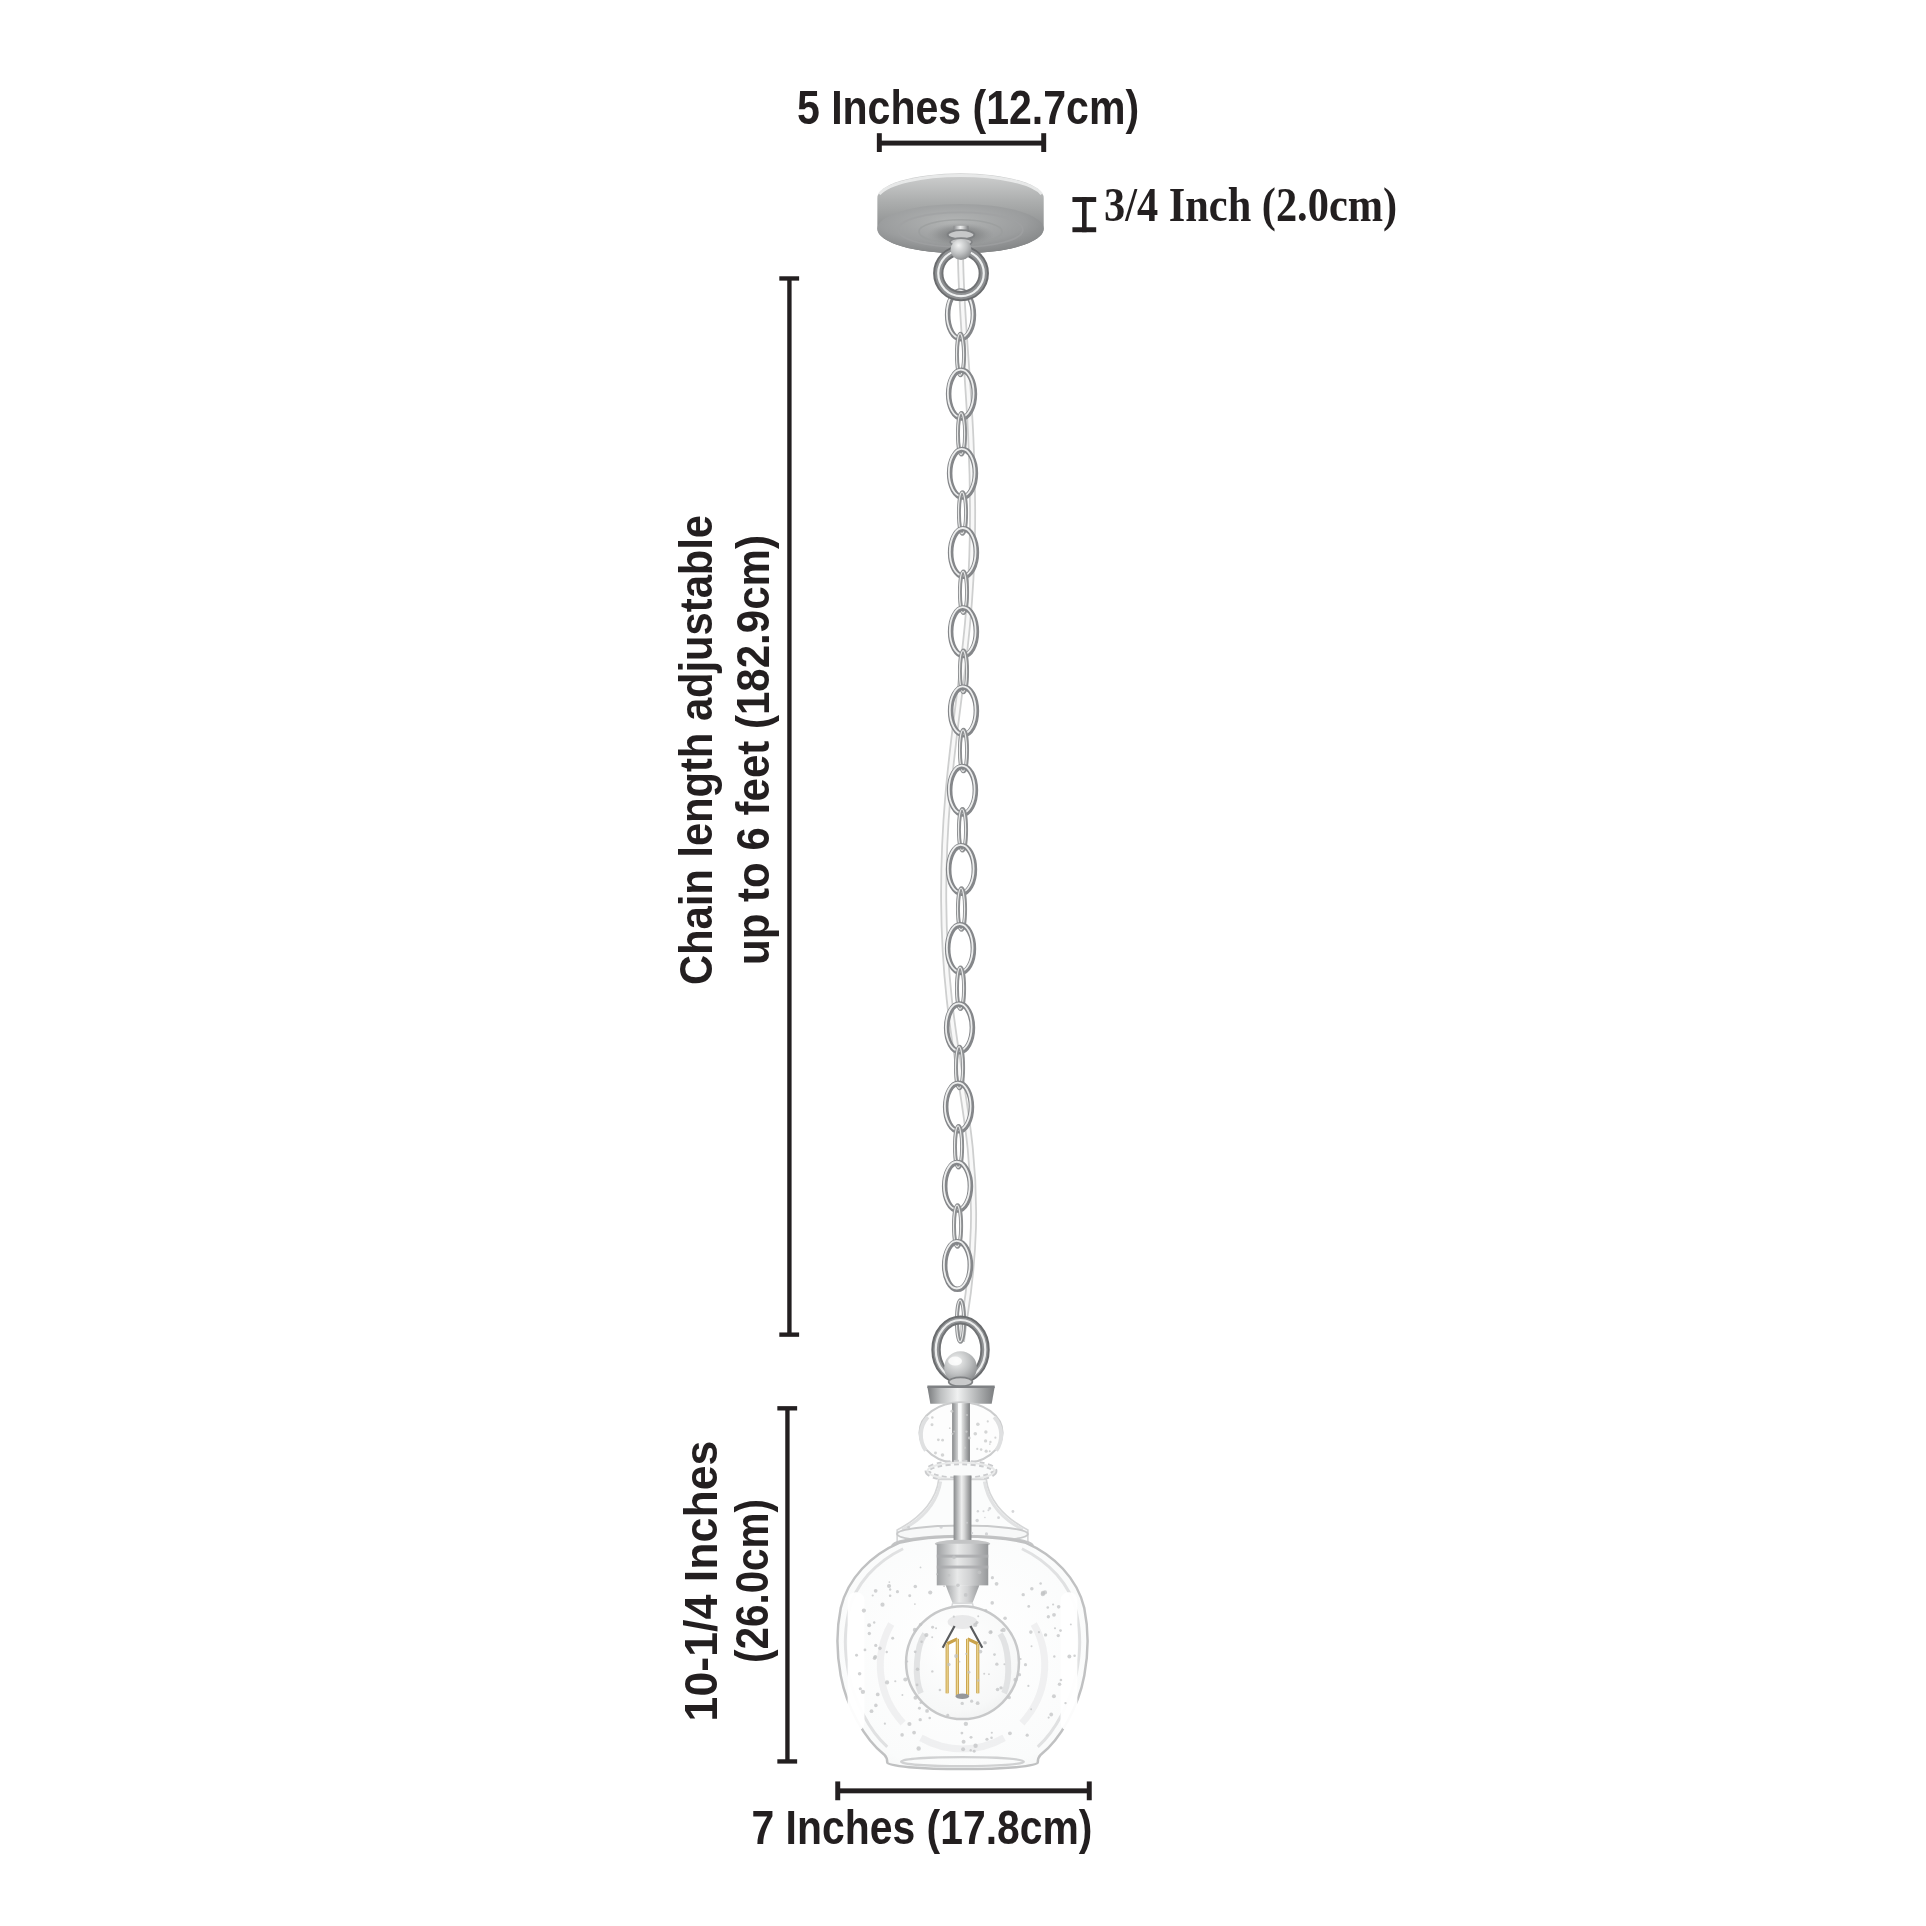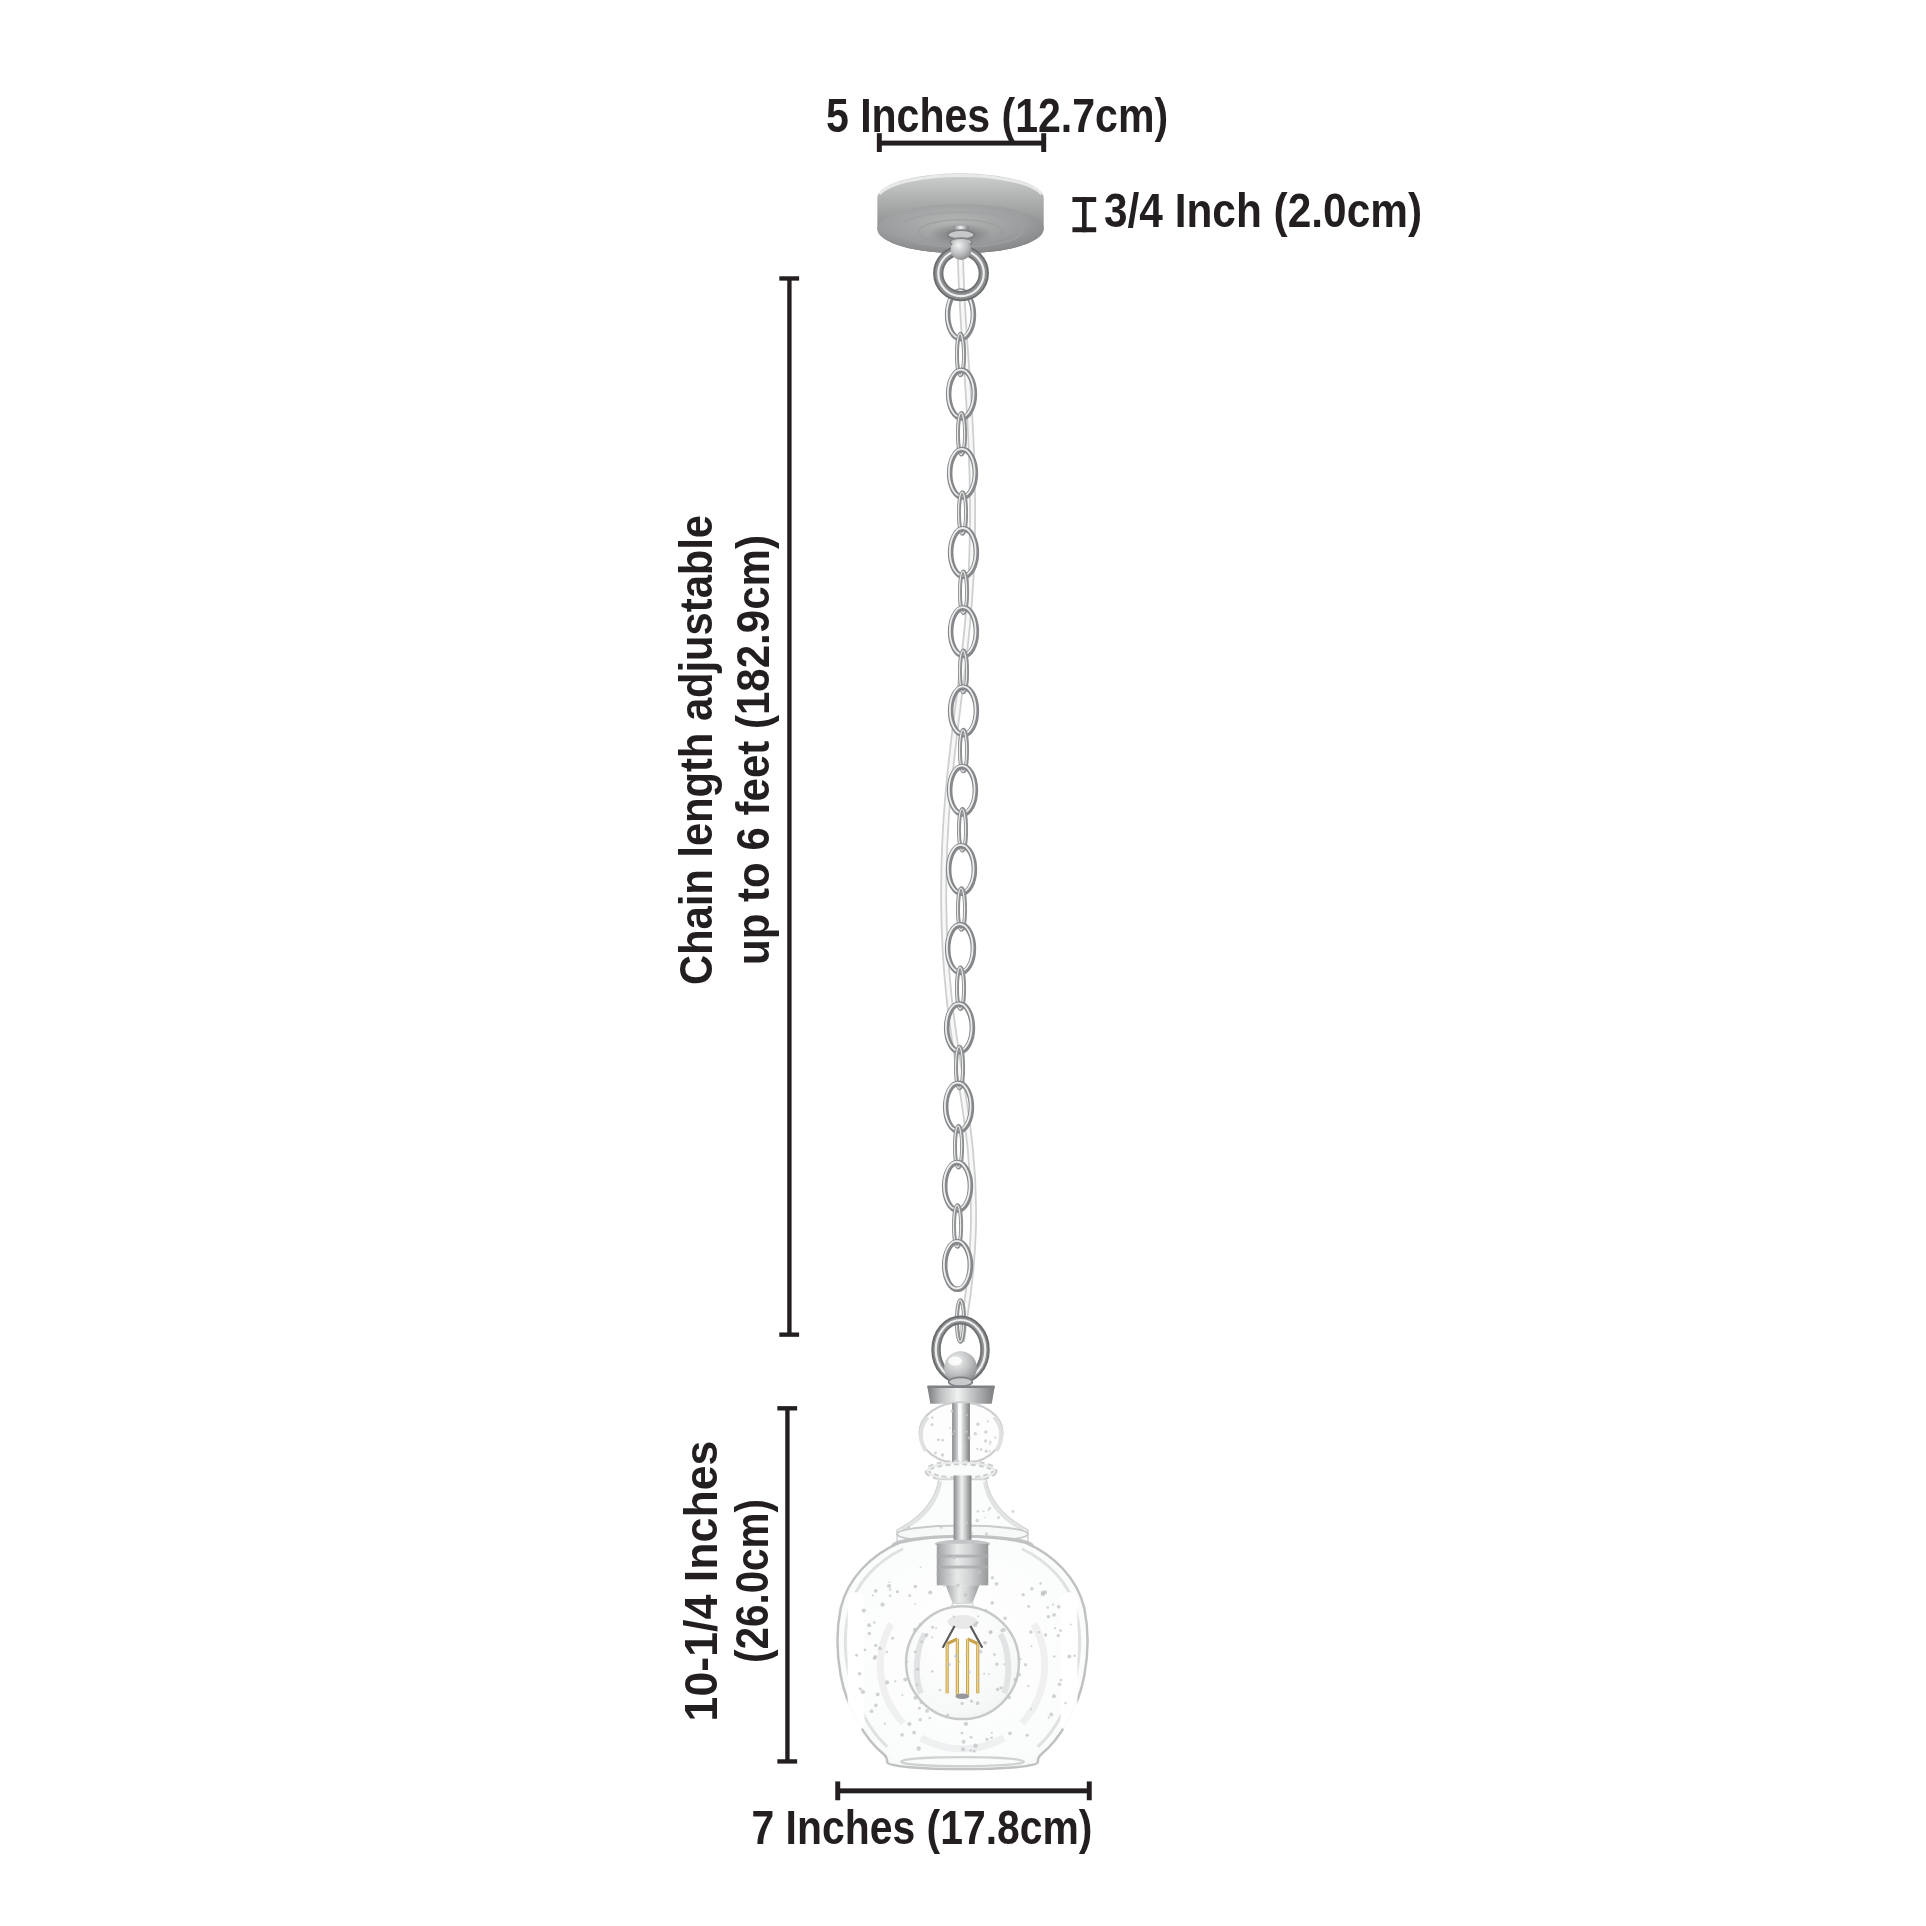--- a/index.html
+++ b/index.html
@@ -459,23 +459,23 @@
       <rect x="785" y="1776.6" width="20" height="4.4"></rect>
     </g>
     <g>
       <rect x="846" y="1806" width="254" height="5"></rect>
       <rect x="843.5" y="1799" width="5" height="19"></rect>
       <rect x="1097.5" y="1799" width="5" height="19"></rect>
     </g>
   </g>
 </svg>
 
-<div class="dim-label lbl-center" style="left:997px;top:108px;margin-top:8px;"><span class="sqz sx-top">5 Inches (12.7cm)</span></div>
-
-<div class="dim-label lbl-left" style="left:1104px;top:211px;"><span class="sqz-left sx-34">3/4 Inch (2.0cm)</span></div>
+<div class="dim-label lbl-center" style="left:968px;top:108px;"><span class="sqz sx-top">5 Inches (12.7cm)</span></div>
+
+<div class="dim-label lbl-left" style="left:1104px;top:205px;font-family:Liberation Serif, serif;"><span class="sqz-left sx-34">3/4 Inch (2.0cm)</span></div>
 
 <div class="dim-label lbl-rot lh-a" style="left:725px;top:750px;">
   <div class="line sx-a1">Chain length adjustable</div>
   <div class="line sx-a2">up to 6 feet (182.9cm)</div>
 </div>
 
 <div class="dim-label lbl-rot lh-b" style="left:727px;top:1581px;">
   <div class="line sx-b1">10-1/4 Inches</div>
   <div class="line sx-b2">(26.0cm)</div>
 </div>

